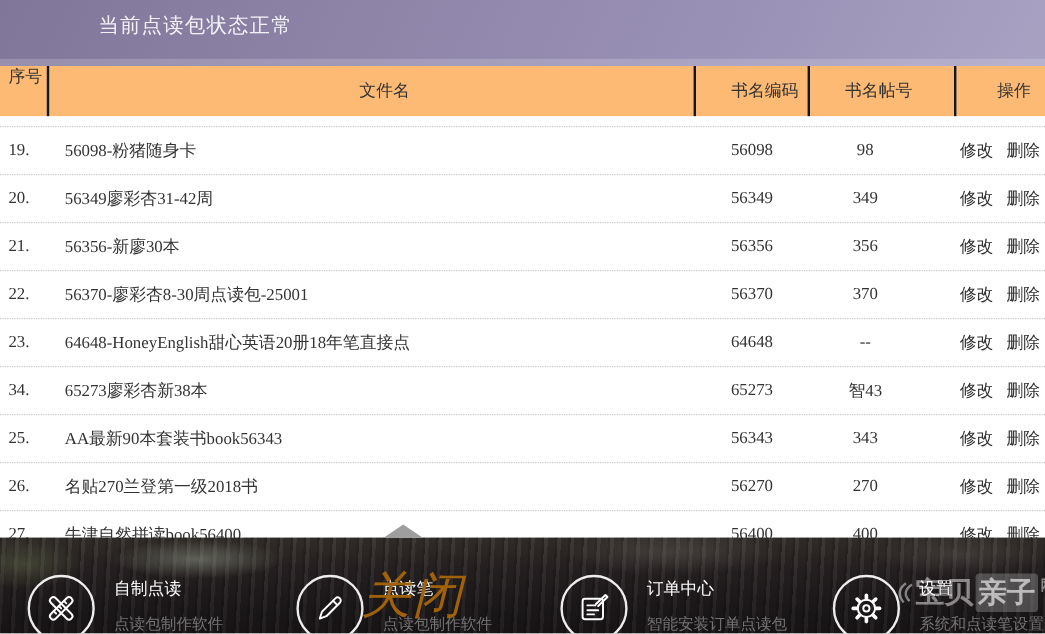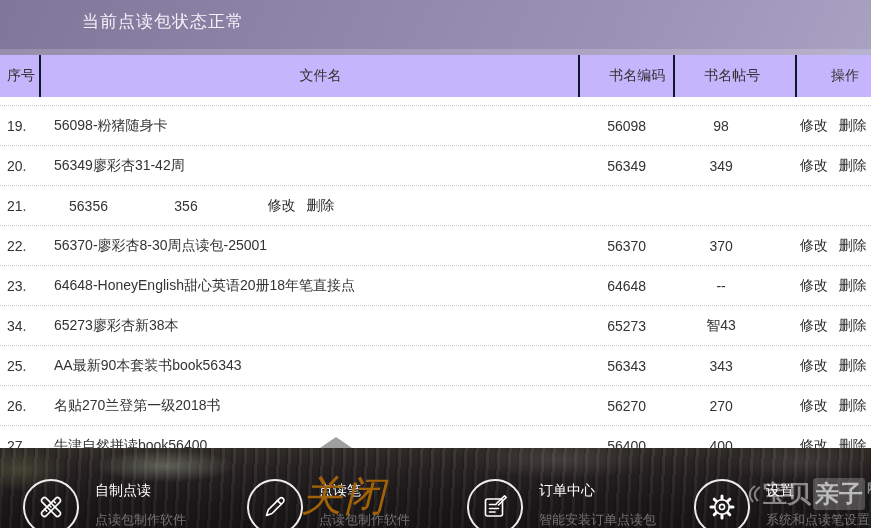--- a/index.html
+++ b/index.html
@@ -20,34 +20,34 @@
     background:rgba(255,255,255,0.18);
   }
   .status-text {
     position:absolute; left:82px; top:10px;
     font-size:17px; color:#f3f1f8; letter-spacing:1px;
   }
 
   
   .thead {
     position:absolute; left:0; top:55px; width:871px; height:42px;
-    background:#c4b5fd; display:flex; align-items:center;
+    background:#fdba74; display:flex; align-items:flex-start;
     font-size:14px; color:#333;
   }
   .c1 { width:40px;  padding-left:7px; }
   .c2 { width:558px; text-align:center; }
   .c3 { width:97px;  text-align:center; }
   .c4 { width:98px;  text-align:center; }
   .c5 { width:78px;  text-align:center;margin-left:27px; }
   .thead .c2, .thead .c3, .thead .c4, .thead .c5 { border-left:2px solid #0f172a; height:100%; display:flex; align-items:center; justify-content:center;padding-left:22px; }
   .thead .c1 { display:flex; align-items:center; }
 
   .tbody {
     position:absolute; left:0; top:97px; width:871px; height:431px;
-    background:#fff; z-index:1;
+    background:#fff; z-index:1;font-family:Liberation Serif, serif;
   }
   .tbody-spacer { height:8px; }
   .trow {
     height:40px; display:flex; align-items:center;
     border-top:1px dotted #c6c6c6;
     font-size:14px; color:#333;
   }
   .trow .c2 { text-align:left; padding-left:15px; }
   .actions { display:flex; justify-content:center; gap:11px; }
   .link { color:#2e2e2e; cursor:pointer; white-space:nowrap; }
@@ -141,20 +141,21 @@
     <div class="c3">56349</div>
     <div class="c4">349</div>
     <div class="c5 actions">
         <span class="link">修改</span>
         <span class="link">删除</span>
       </div>
   </div>
 
   <div class="trow">
     <div class="c1">21.</div>
+    <div class="c2">56356-新廖30本</div>
     <div class="c3">56356</div>
     <div class="c4">356</div>
     <div class="c5 actions">
         <span class="link">修改</span>
         <span class="link">删除</span>
       </div>
   </div>
 
   <div class="trow">
     <div class="c1">22.</div>

